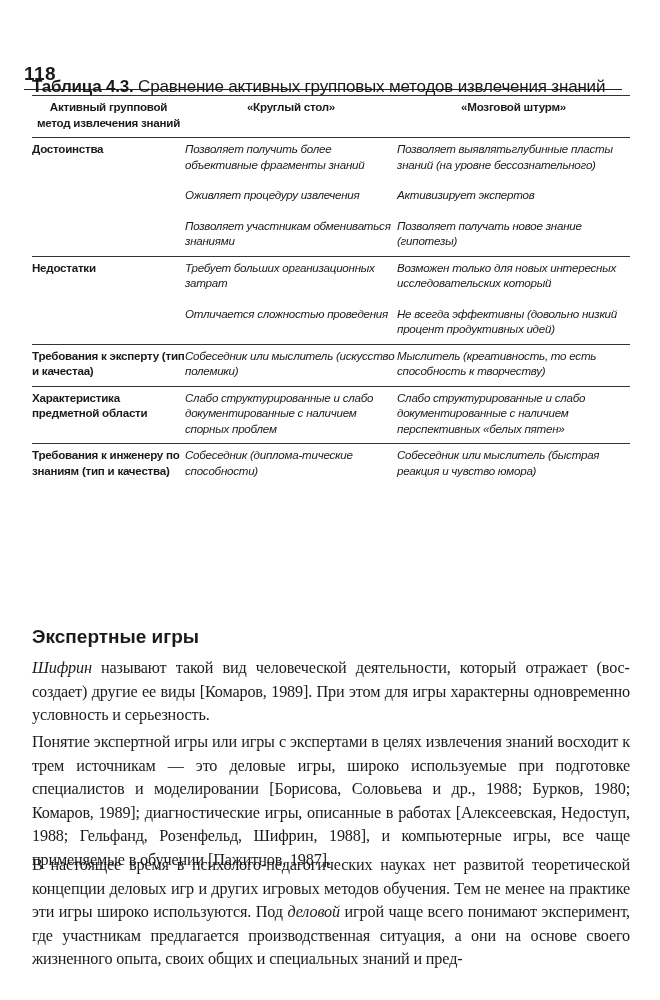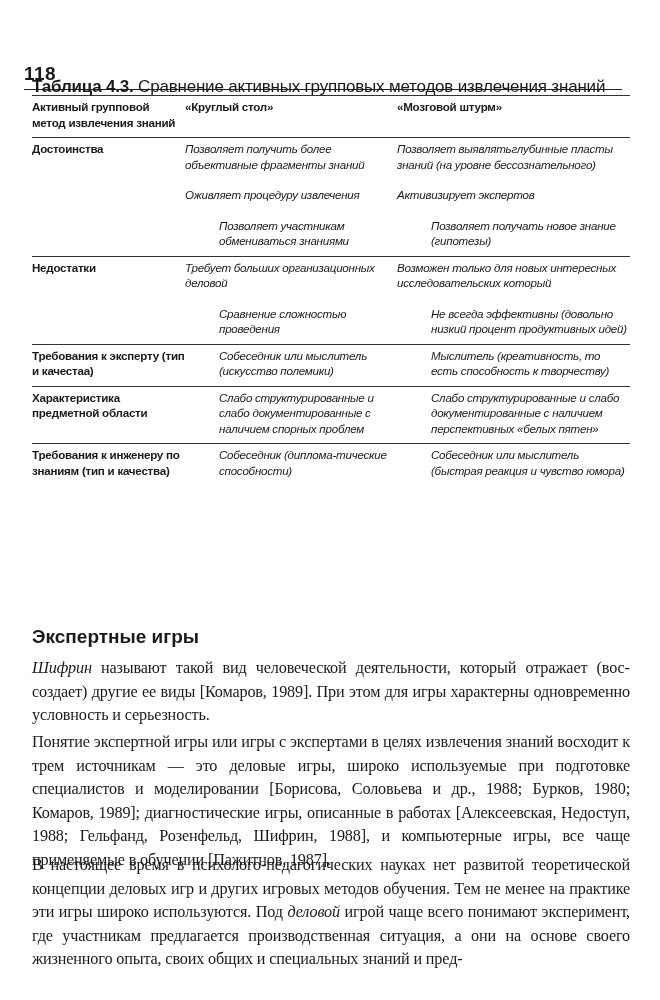--- a/index.html
+++ b/index.html
@@ -11,27 +11,27 @@
   .page-num { position: absolute; left: 0; top: 0; font-size: 19px; font-weight: bold; letter-spacing: 0.5px; }
   .chapter-title { position: absolute; right: 0; top: 3px; font-size: 15px; }
 
   .table-caption { position: absolute; left: 32px; top: 77px; font-size: 17px; letter-spacing: -0.2px; }
   .table-caption b { font-weight: bold; }
 
   .cmp-table { position: absolute; left: 32px; top: 95px; width: 598px; border-collapse: collapse; font-size: 11.6px; line-height: 15.5px; letter-spacing: -0.25px; }
   .cmp-table td, .cmp-table th { vertical-align: top; text-align: left; padding: 0; }
   .cmp-table tr.row { border-top: 1.3px solid #333; }
   .cmp-table tr.last { border-bottom: 1.3px solid #333; }
-  .cmp-table th { font-weight: bold; }
+  .cmp-table th { font-weight: bold; text-align: center; }
   .col1 { width: 153px; font-weight: bold; }
   .col2 { width: 212px; }
   .col3 { width: 233px; }
   .cell-pad { padding-top: 3px !important; padding-bottom: 7px !important; }
   .item { display: block; margin-bottom: 15px; font-style: italic; }
-  .item:last-child { margin-bottom: 0; margin-left: 34px; }
+  .item:last-child { margin-bottom: 0; }
 
   .section-heading { position: absolute; left: 32px; top: 626px; font-size: 19px; font-weight: bold; text-align: center; }
 
   .para { position: absolute; left: 32px; width: 598px; font-size: 16.2px; line-height: 23.5px; text-align: justify; text-indent: 0; hyphens: manual; letter-spacing: -0.15px; }
   .p1 { top: 657px; }
   .p2 { top: 731px; }
   .p3 { top: 854px; }
   em { font-style: italic; }
 </style>
 </head>
@@ -59,22 +59,22 @@
         </td>
         <td class="col3 cell-pad">
           <span class="item">Позволяет выявлятьглубинные пласты знаний (на уровне бессознательного)</span>
           <span class="item">Активизирует экспертов</span>
           <span class="item">Позволяет получать новое знание (гипотезы)</span>
         </td>
       </tr>
       <tr class="row">
         <td class="col1 cell-pad">Недостатки</td>
         <td class="col2 cell-pad">
-          <span class="item">Требует больших организационных деловой</span>
-          <span class="item">Сравнение сложностью проведения</span>
+          <span class="item">Требует больших организационных затрат</span>
+          <span class="item">Отличается сложностью проведения</span>
         </td>
         <td class="col3 cell-pad">
           <span class="item">Возможен только для новых интересных исследовательских который</span>
           <span class="item">Не всегда эффективны (довольно низкий процент продуктивных идей)</span>
         </td>
       </tr>
       <tr class="row">
         <td class="col1 cell-pad">Требования к эксперту (тип и качестаа)</td>
         <td class="col2 cell-pad">
           <span class="item">Собеседник или мыслитель (искусство полемики)</span>

